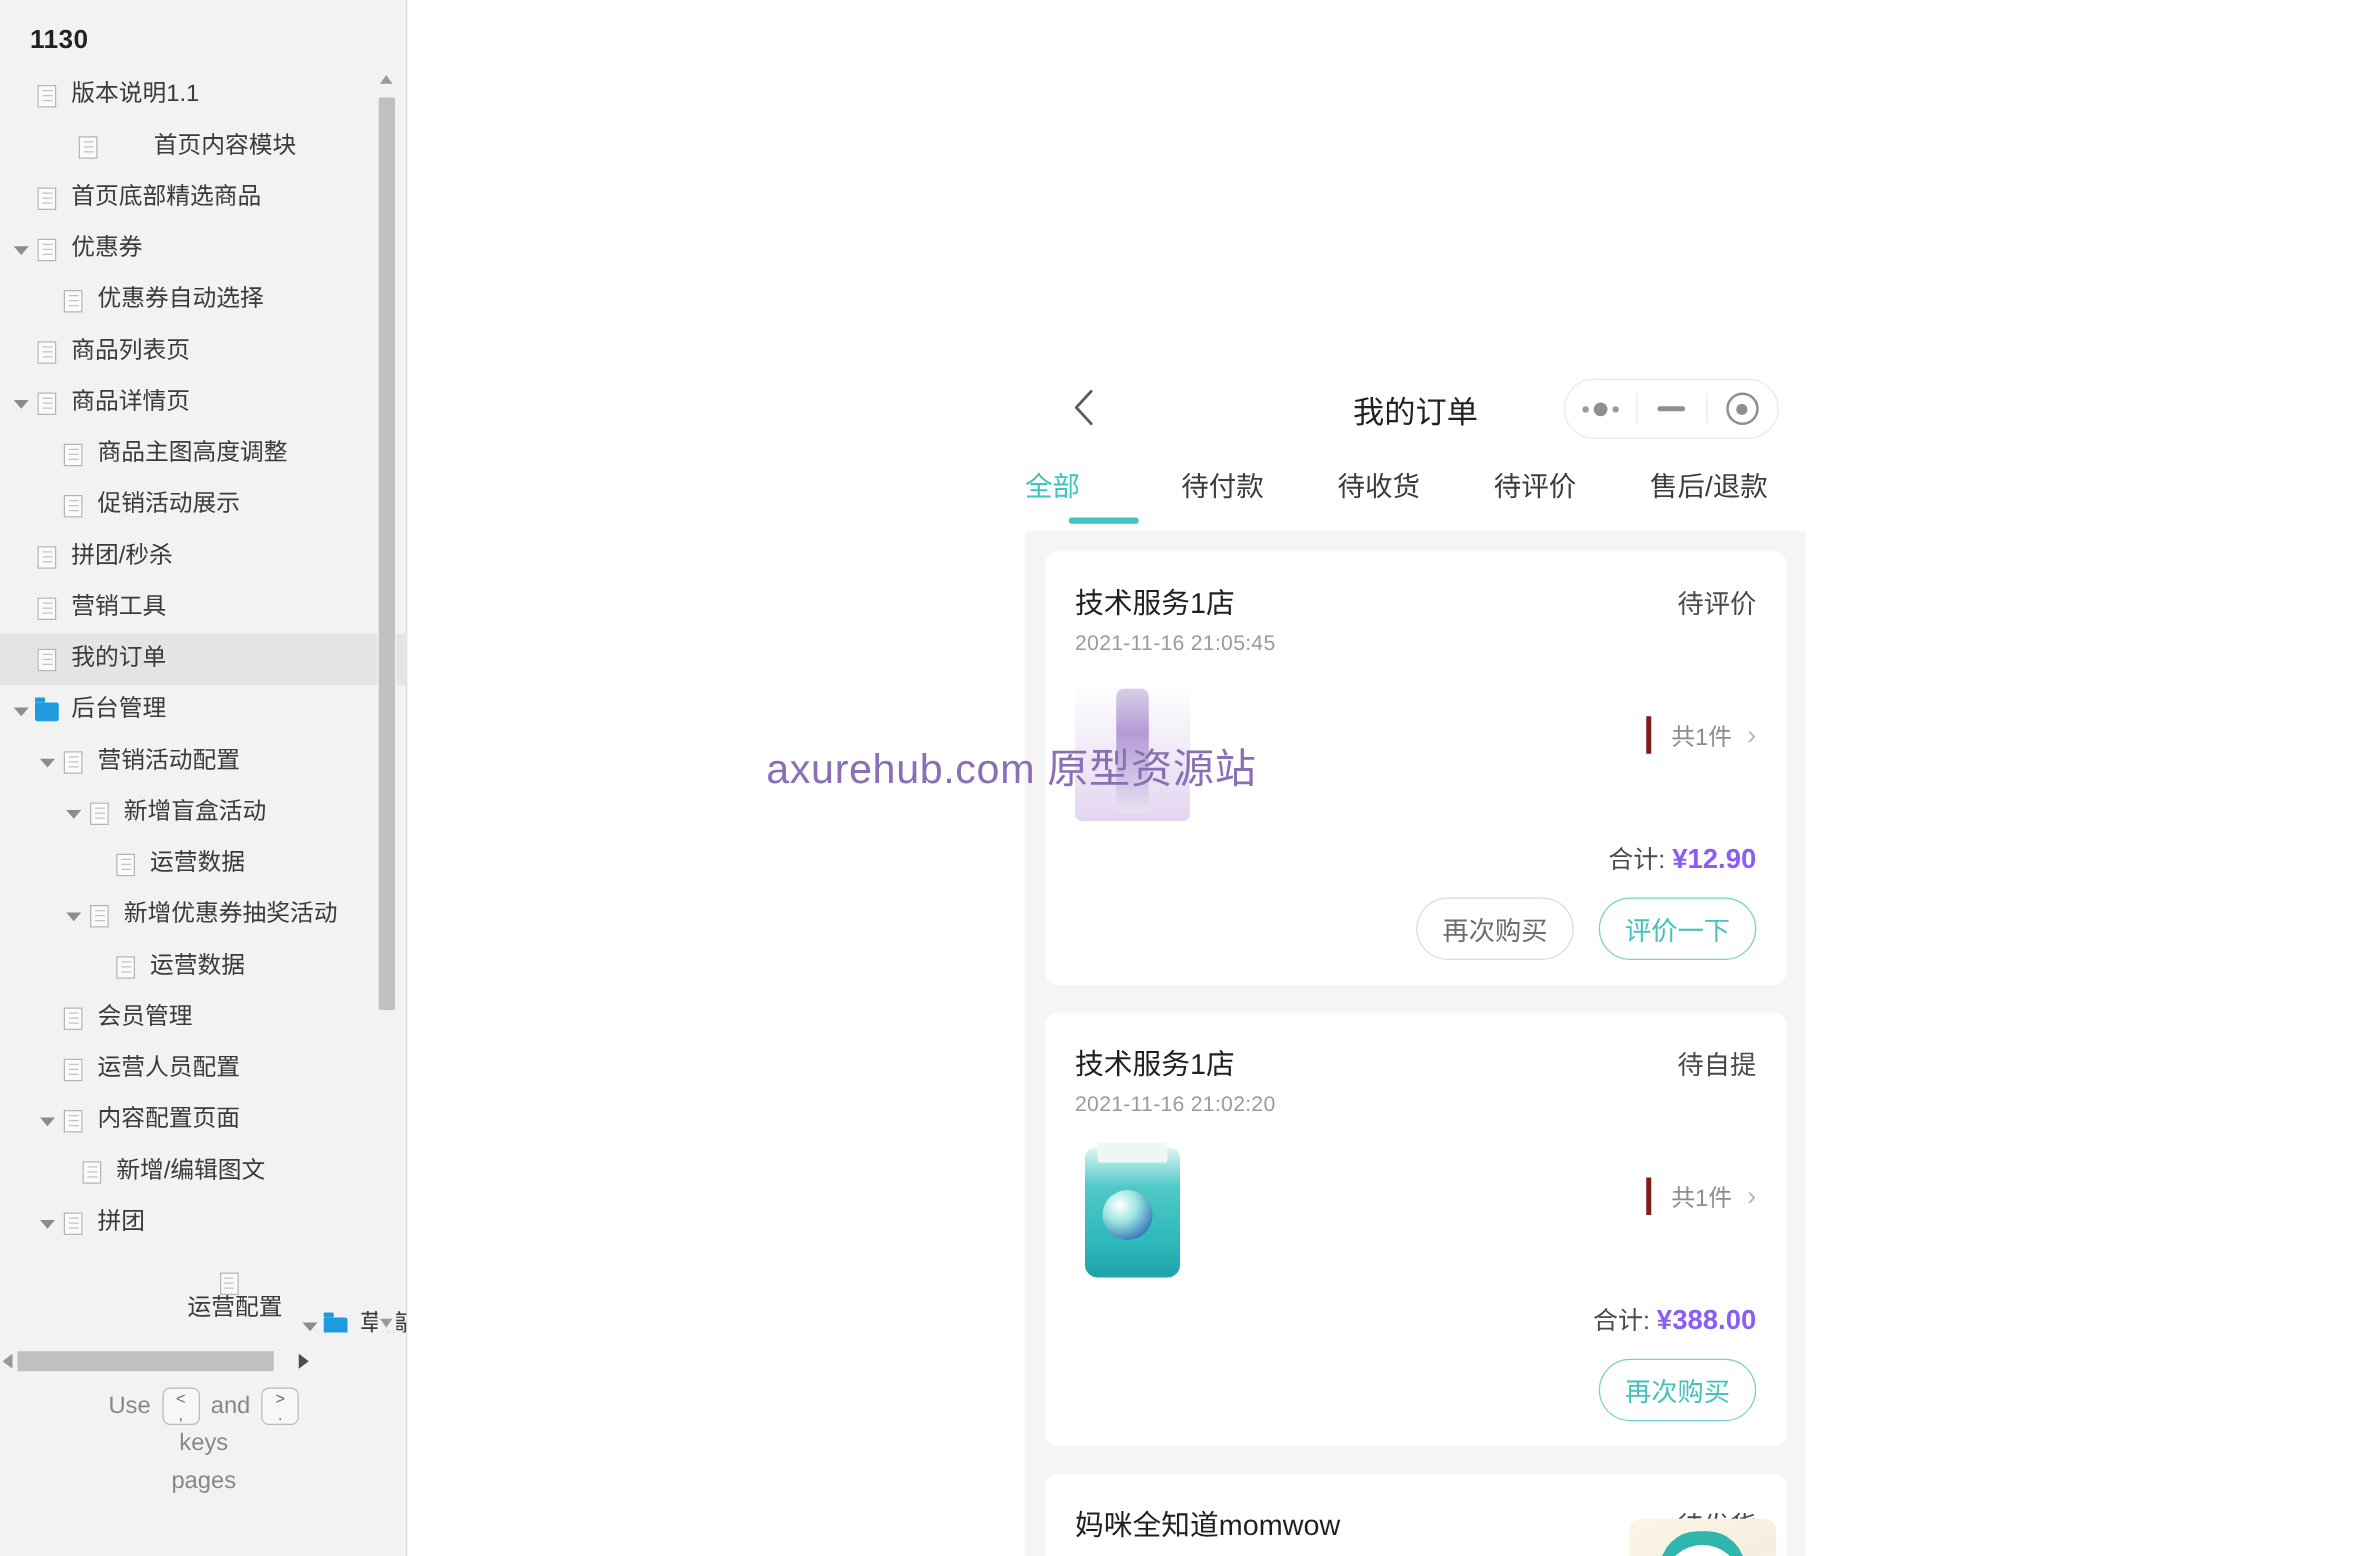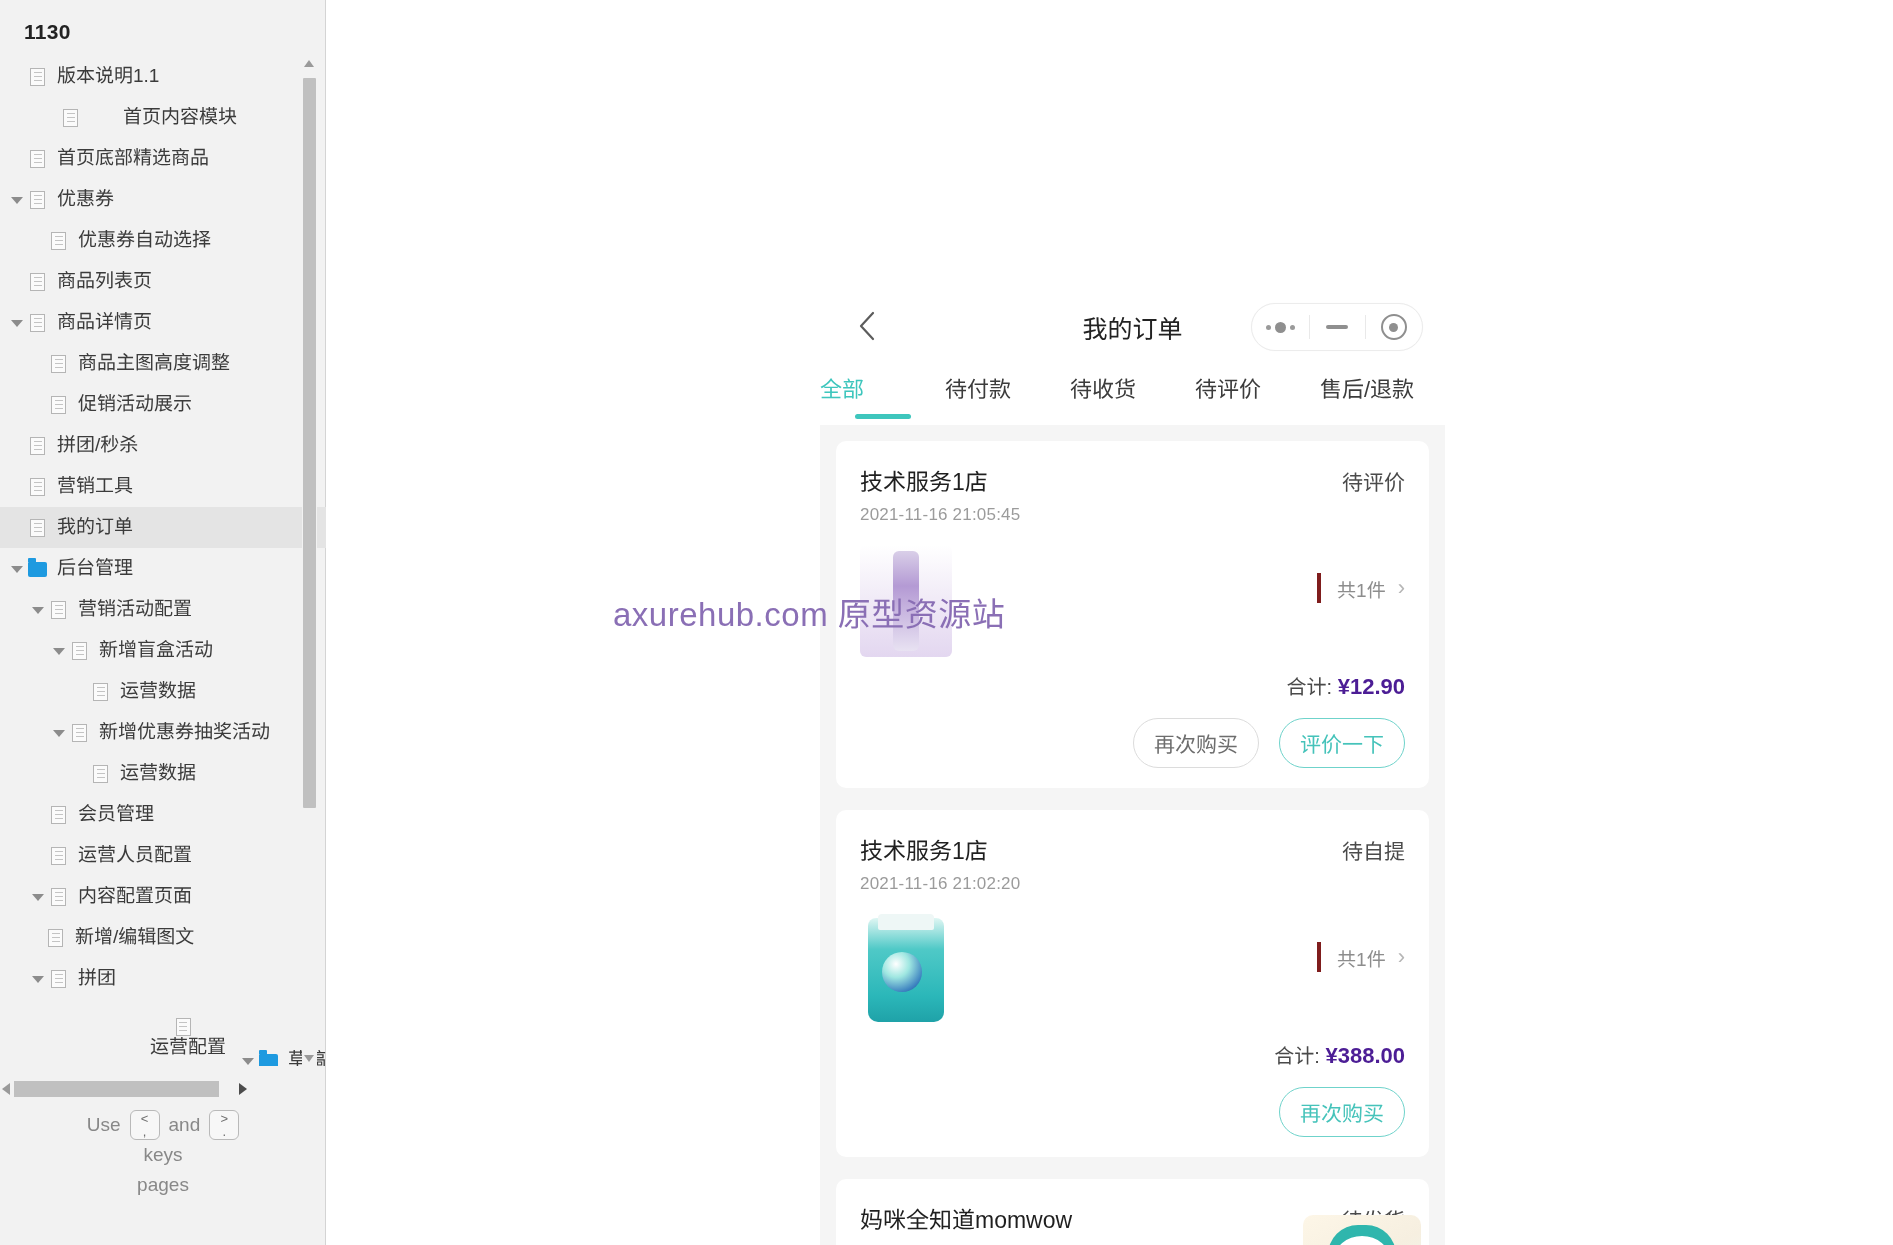--- a/index.html
+++ b/index.html
@@ -299,21 +299,21 @@
     border-left: 4px solid #7f1d1d;
     height: 30px;
     margin-top: 28px;
   }
   .oc-count .chev { margin-left: 12px; color: #b6b6b6; font-size: 22px; line-height: 1; }
   .oc-total {
     text-align: right;
     font-size: 20px; color: #4a4a4a;
     margin-top: 14px;
   }
-  .oc-total b { color: #4c1d95; font-weight: bold; font-size: 22px; }
+  .oc-total b { color: #8b5cf6; font-weight: bold; font-size: 22px; }
   .oc-actions {
     display: flex; justify-content: flex-end; gap: 20px;
     margin-top: 18px;
   }
   .btn {
     min-width: 126px; height: 50px;
     border-radius: 25px;
     display: flex; align-items: center; justify-content: center;
     font-size: 21px;
     padding: 0 20px;
@@ -535,21 +535,21 @@
           </span>
           <span class="tree-label">运营人员配置</span>
         </div>
         <div class="tree-item" style="padding-left: 29px;">
           <span class="arrow open"></span>
           <span class="pageicon">
             <span class="doc"></span>
           </span>
           <span class="tree-label">内容配置页面</span>
         </div>
-        <div class="tree-item" style="padding-left: 26px;">
+        <div class="tree-item" style="padding-left: 44px;">
           <span class="arrow"></span>
           <span class="pageicon">
             <span class="doc"></span>
           </span>
           <span class="tree-label">新增/编辑图文</span>
         </div>
         <div class="tree-item" style="padding-left: 29px;">
           <span class="arrow open"></span>
           <span class="pageicon">
             <span class="doc"></span>

